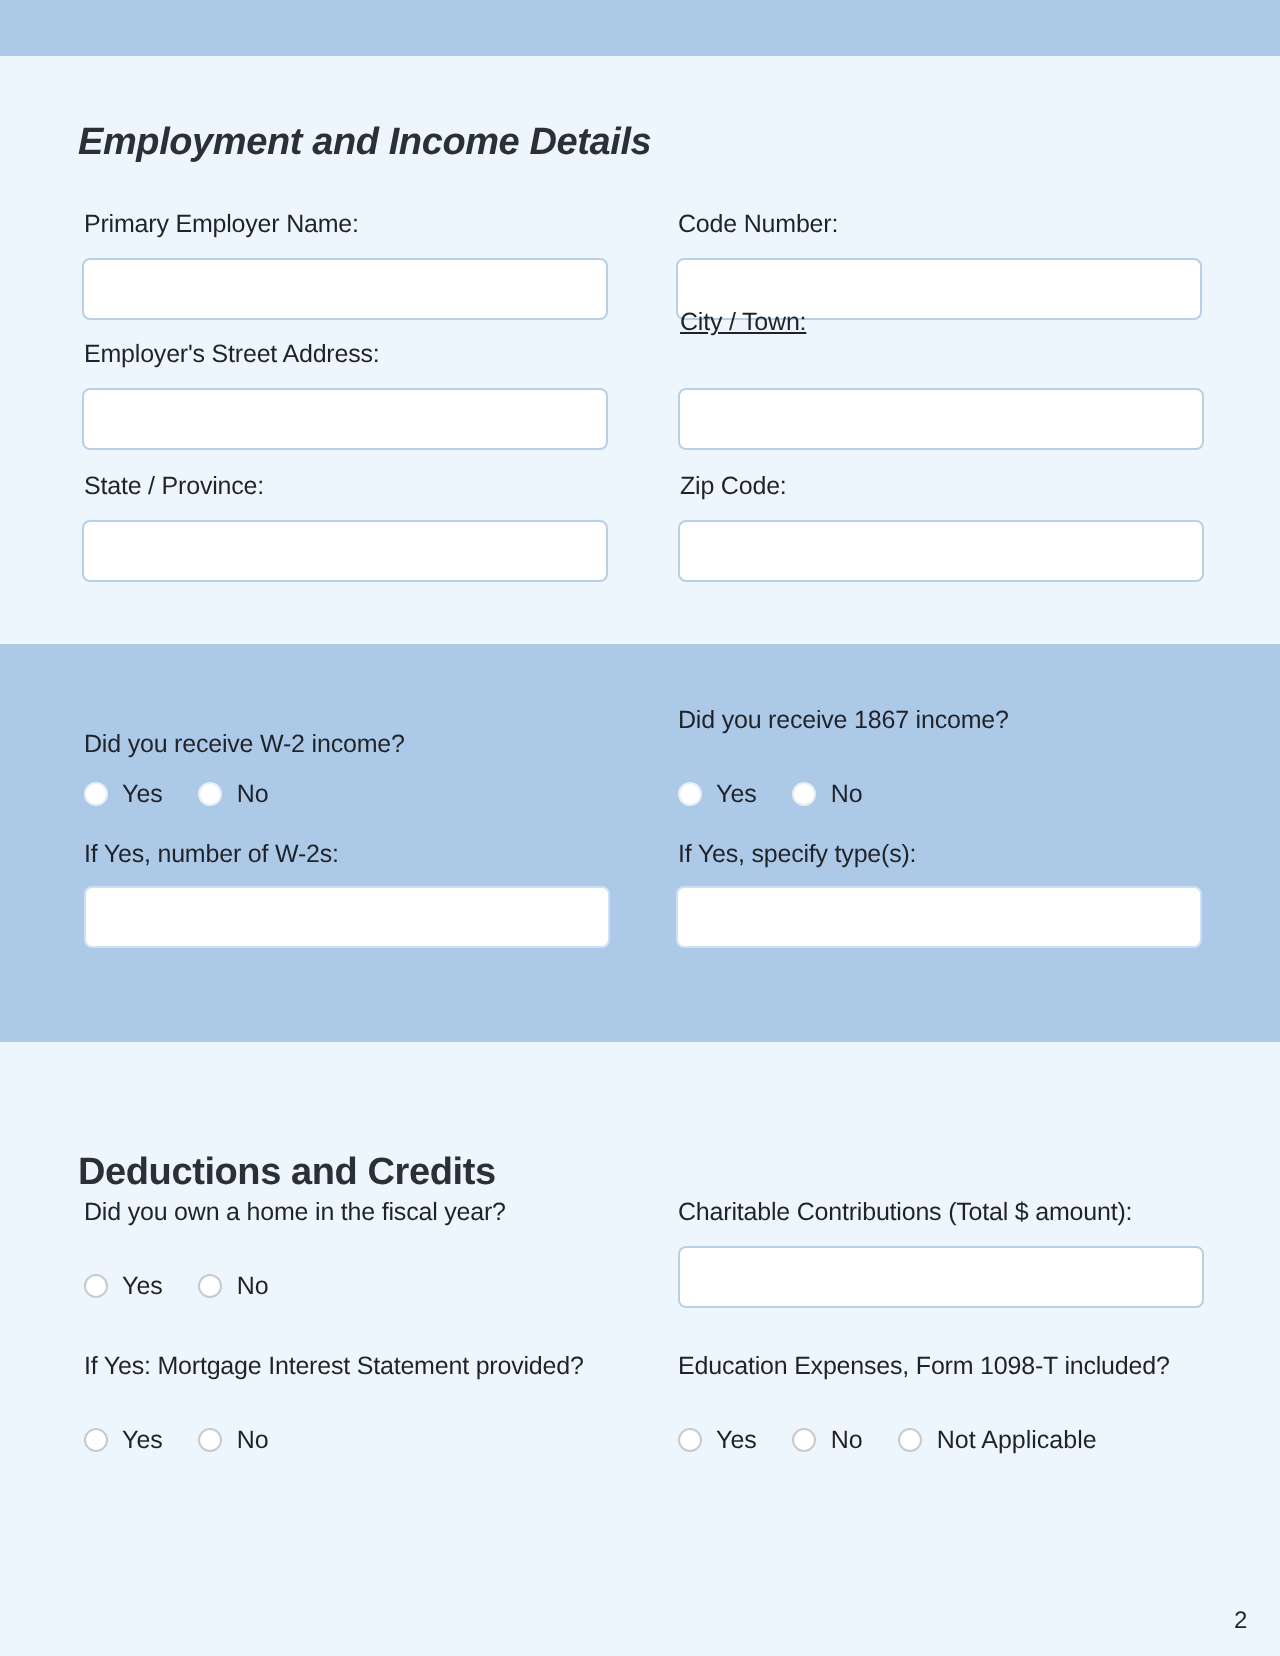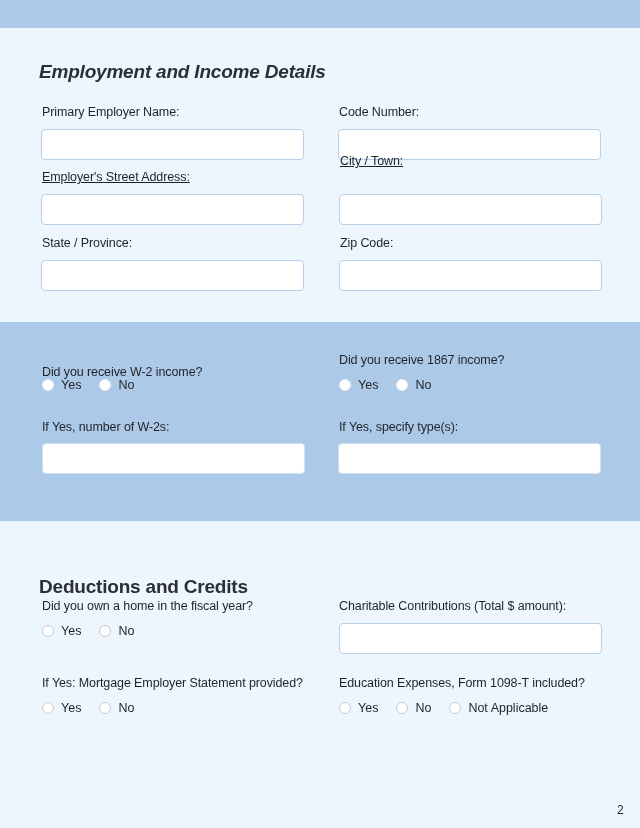--- a/index.html
+++ b/index.html
@@ -30,21 +30,21 @@
     .field {
       position: absolute; height: 31px; width: 263px;
       background: #ffffff;
       border: 1px solid #b9cfe6;
       border-radius: 4px;
       outline: none;
       font-family: inherit; font-size: 13px; padding: 0 8px;
     }
     .field.on-blue { border: 1px solid #cfe0f2; }
     .radio-group {
-      position: absolute; display: flex; align-items: center; height: 16px;
+      position: absolute; display: flex; align-items: center; height: 16px; margin-top: 12px;
     }
     .radio-option {
       display: flex; align-items: center; margin-right: 18px; cursor: pointer;
     }
     .radio {
       width: 12px; height: 12px; border-radius: 50%;
       background: #ffffff; border: 1px solid #c7cbd1;
       margin-right: 7px; flex: 0 0 auto;
     }
     .on-blue .radio { border-color: #e8eef5; }
@@ -60,21 +60,21 @@
 <div class="top-band"></div>
 
 <h2 class="section-title" style="top:61px;font-style:italic;">Employment and Income Details</h2>
 
 <label class="label" style="left:42px; top:105px;">Primary Employer Name:</label>
 <input class="field" style="left: 41px; top: 129px;" type="text" value="">
 
 <label class="label" style="left:339px; top:105px;">Code Number:</label>
 <input class="field" style="left: 338px; top: 129px;" type="text" value="">
 
-<label class="label" style="left:42px; top:170px;text-decoration:underline;">Employer's Street Address:</label>
+<label class="label" style="left:42px; top:170px;">Employer's Street Address:</label>
 <input class="field" style="left: 41px; top: 194px;" type="text" value="">
 
 <label class="label" style="left:340px; top:154px;text-decoration:underline;">City / Town:</label>
 <input class="field" style="left: 339px; top: 194px;" type="text" value="">
 
 <label class="label" style="left:42px; top:236px;">State / Province:</label>
 <input class="field" style="left: 41px; top: 260px;" type="text" value="">
 
 <label class="label" style="left:340px; top:236px;">Zip Code:</label>
 <input class="field" style="left: 339px; top: 260px;" type="text" value="">
@@ -121,21 +121,21 @@
   </div>
   <div class="radio-option">
     <span class="radio"></span>
     <span class="radio-label">No</span>
   </div>
 </div>
 
 <label class="label" style="left:339px; top:599px;">Charitable Contributions (Total $ amount):</label>
 <input class="field" style="left: 339px; top: 623px;" type="text" value="">
 
-<div class="label" style="left:42px; top:676px;">If Yes: Mortgage Employer Statement provided?</div>
+<div class="label" style="left:42px; top:676px;">If Yes: Mortgage Interest Statement provided?</div>
 <div class="radio-group" style="left:42px; top:700px;">
   <div class="radio-option">
     <span class="radio"></span>
     <span class="radio-label">Yes</span>
   </div>
   <div class="radio-option">
     <span class="radio"></span>
     <span class="radio-label">No</span>
   </div>
 </div>

